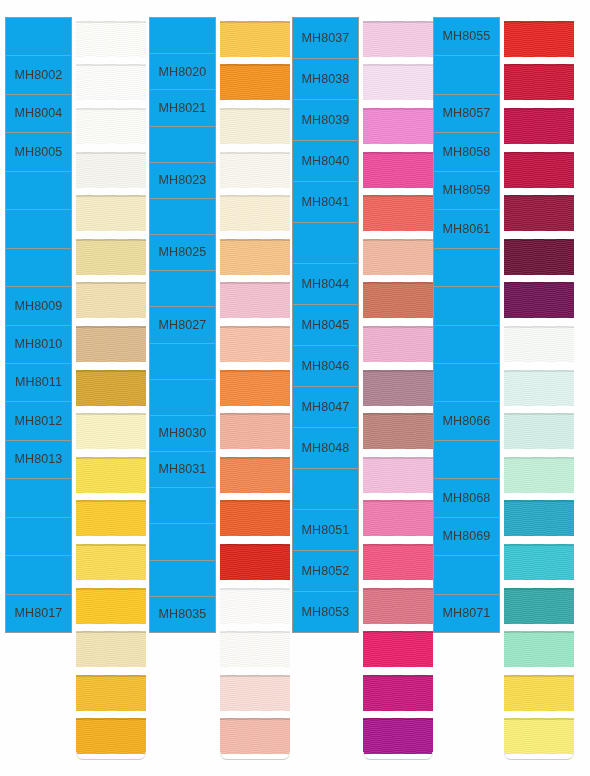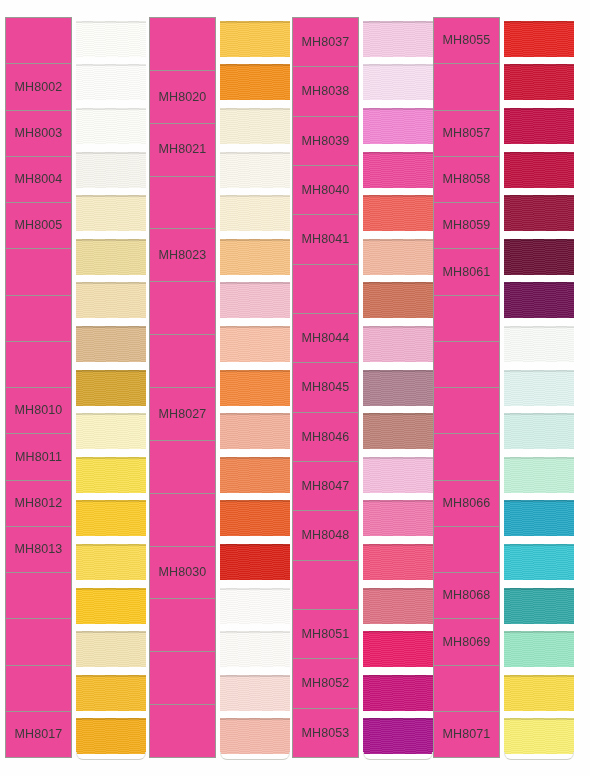--- a/index.html
+++ b/index.html
@@ -24,25 +24,25 @@
   }
   .group {
     position: absolute;
     top: 17px;
     height: 741px;
     display: flex;
     flex-direction: row;
   }
   .label-col {
     width: 67px;
-    height: 741px;
+    height: 616px;
     border: 1px solid #9a9a95;
     border-bottom: none;
     box-sizing: border-box;
-    background: #ec4899;
+    background: #0ea5e9;
     display: flex;
     flex-direction: column;
   }
   .label-cell {
     flex: 1 1 0;
     border-bottom: 1px solid #9a9a95;
     box-sizing: border-box;
     display: flex;
     align-items: center;
     justify-content: center;
@@ -114,26 +114,26 @@
 </style>
 </head>
 <body>
 
 <div id="chart-sheet">
 
   <div class="group col-1">
     <div class="label-col">
       <div class="label-cell"></div>
       <div class="label-cell">MH8002</div>
-      <div class="label-cell">MH8003</div>
       <div class="label-cell">MH8004</div>
       <div class="label-cell">MH8005</div>
       <div class="label-cell"></div>
       <div class="label-cell"></div>
       <div class="label-cell"></div>
+      <div class="label-cell">MH8009</div>
       <div class="label-cell">MH8010</div>
       <div class="label-cell">MH8011</div>
       <div class="label-cell">MH8012</div>
       <div class="label-cell">MH8013</div>
       <div class="label-cell"></div>
       <div class="label-cell"></div>
       <div class="label-cell"></div>
       <div class="label-cell">MH8017</div>
     </div>
     <div class="swatch-col">
@@ -193,28 +193,31 @@
   </div>
 
   <div class="group col-2">
     <div class="label-col">
       <div class="label-cell"></div>
       <div class="label-cell">MH8020</div>
       <div class="label-cell">MH8021</div>
       <div class="label-cell"></div>
       <div class="label-cell">MH8023</div>
       <div class="label-cell"></div>
+      <div class="label-cell">MH8025</div>
       <div class="label-cell"></div>
       <div class="label-cell">MH8027</div>
       <div class="label-cell"></div>
       <div class="label-cell"></div>
       <div class="label-cell">MH8030</div>
-      <div class="label-cell"></div>
-      <div class="label-cell"></div>
-      <div class="label-cell"></div>
+      <div class="label-cell">MH8031</div>
+      <div class="label-cell"></div>
+      <div class="label-cell"></div>
+      <div class="label-cell"></div>
+      <div class="label-cell">MH8035</div>
     </div>
     <div class="swatch-col">
       <div class="swatch-cell">
           <div class="ribbon" style="background-color: rgb(251, 200, 74);"></div>
         </div>
       <div class="swatch-cell">
           <div class="ribbon" style="background-color: rgb(244, 144, 29);"></div>
         </div>
       <div class="swatch-cell">
           <div class="ribbon pale" style="background-color: rgb(247, 240, 216);"></div>

